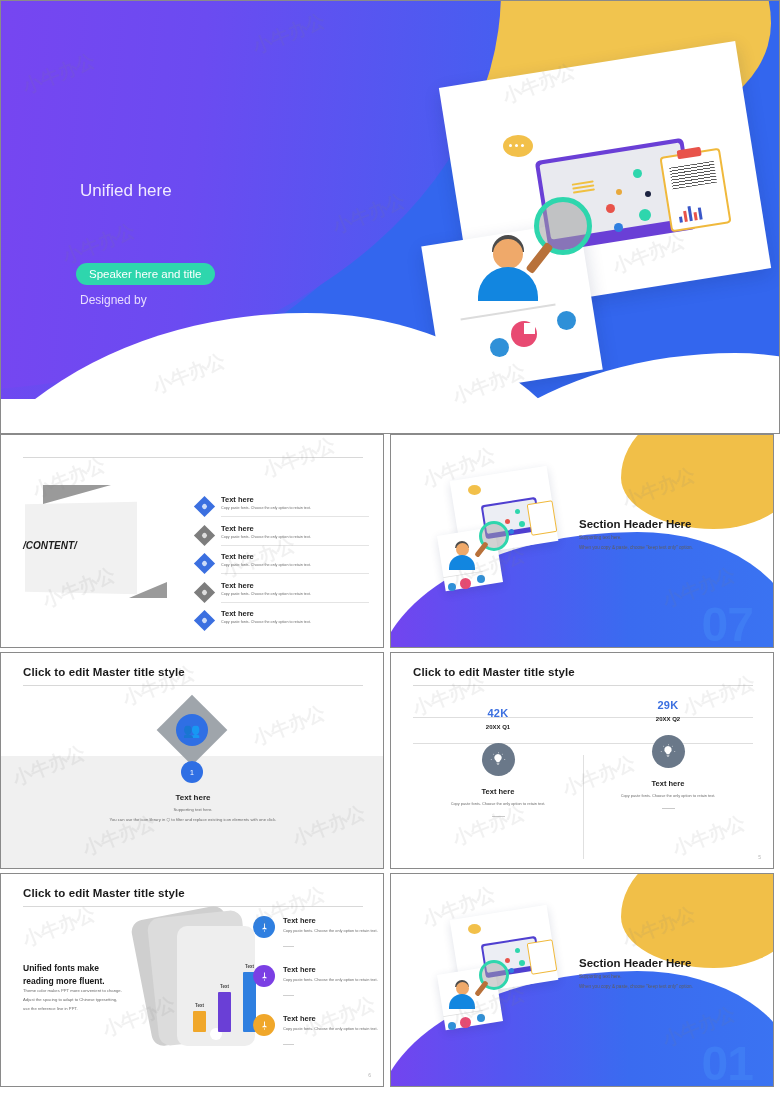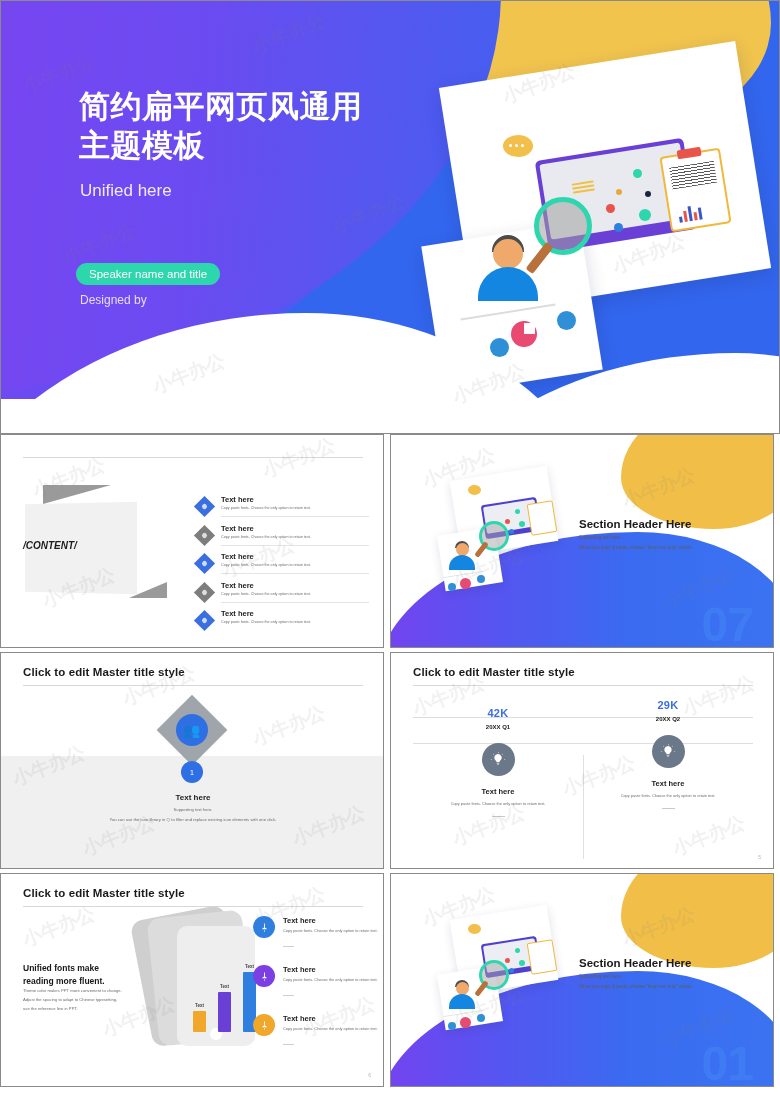--- a/index.html
+++ b/index.html
@@ -227,24 +227,22 @@
     <div class="pie">
         <b></b>
       </div>
     <div class="ic" style="left:489px;top:337px;"></div>
     <div class="ic" style="left:556px;top:310px;"></div>
 
     <div class="hero-white-wave"></div>
     <div class="hero-white-wave2"></div>
     <div class="hero-white-strip"></div>
 
-    <div class="hero-title">简约扁平网页风通用
-主题模板</div>
     <div class="hero-sub">Unified here</div>
-    <div class="hero-badge">Speaker name and title</div>
+    <div class="hero-badge">Speaker here and title</div>
     <div class="hero-by">Designed by</div>
 
     <div class="wm">
       <span style="left:20px;top:60px;">小牛办公</span>
       <span style="left:250px;top:20px;">小牛办公</span>
       <span style="left:500px;top:70px;">小牛办公</span>
       <span style="left:60px;top:230px;">小牛办公</span>
       <span style="left:330px;top:200px;">小牛办公</span>
       <span style="left:610px;top:240px;">小牛办公</span>
       <span style="left:150px;top:360px;">小牛办公</span>

